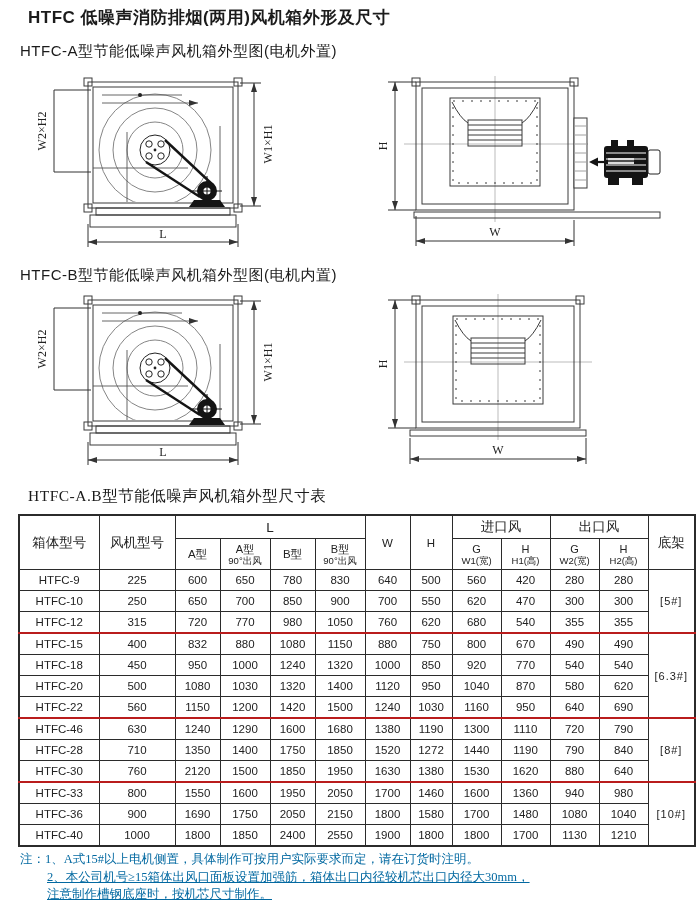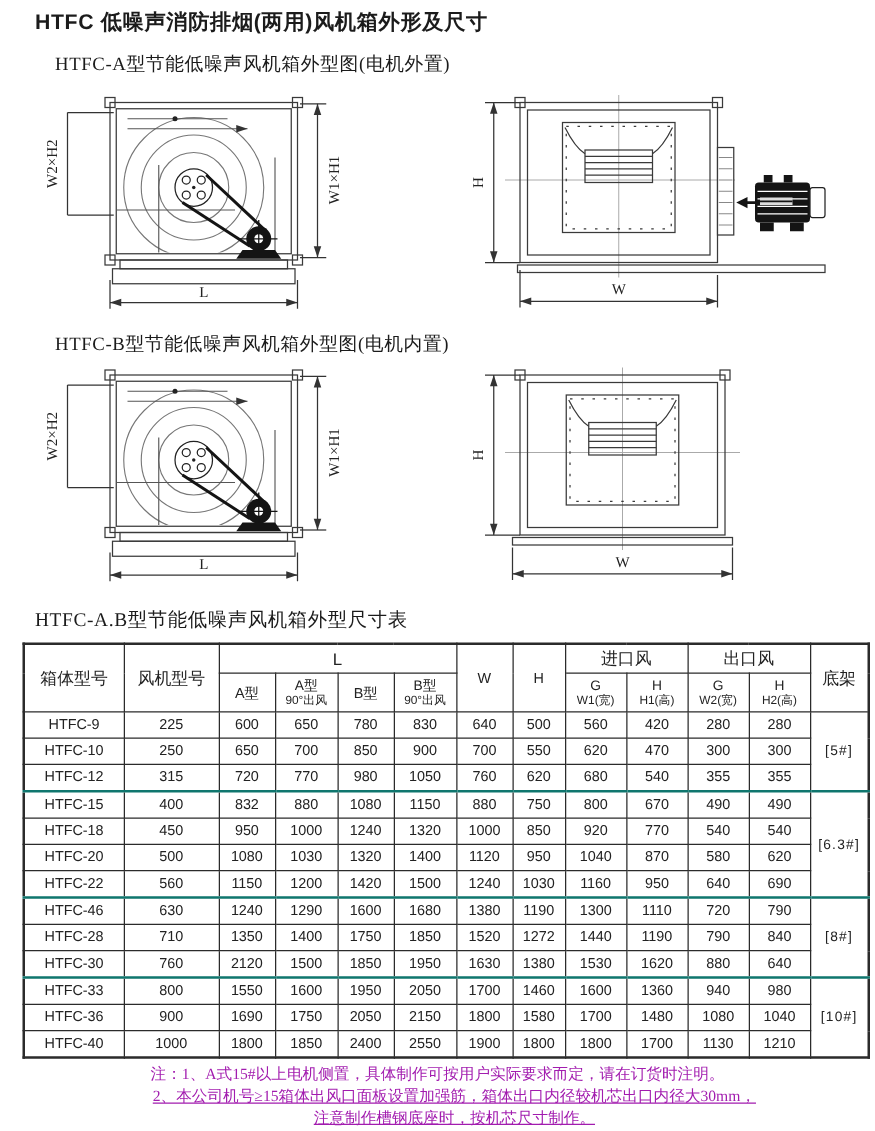--- a/index.html
+++ b/index.html
@@ -6,22 +6,22 @@
   body{
     width:700px;height:905px;position:relative;overflow:hidden;
     background:#ffffff;color:#1b1b1b;
     font-family:"Liberation Sans","DejaVu Sans",sans-serif;
   }
   .page-title{
     position:absolute;left:28px;top:6px;
     font-size:17px;font-weight:bold;letter-spacing:0.5px;
   }
   .subtitle{
-    position:absolute;left:44px;
-    font-family:Liberation Serif, serif;
+    position:absolute;left:20px;
+    font-family:Liberation Sans, sans-serif;
     font-size:15px;letter-spacing:0.5px;
   }
   #subtitle-a{top:42px;}
   #subtitle-b{top:266px;}
   .drawing{position:absolute;}
   #drawing-a-side{left:30px;top:74px;width:310px;height:180px;}
   #drawing-a-front{left:368px;top:74px;width:325px;height:180px;}
   #drawing-b-side{left:30px;top:292px;width:310px;height:180px;}
   #drawing-b-front{left:368px;top:292px;width:325px;height:180px;}
   .drawing svg{position:absolute;left:0;top:0;}
@@ -46,26 +46,26 @@
     border:1px solid #2b2b2b;text-align:center;vertical-align:middle;
     padding:0;overflow:hidden;
   }
   table.spec thead th{font-weight:normal;}
   .h-big{font-size:13.5px;}
   .r1 th{height:22px;}
   .r2 th{height:30px;}
   .sub1{font-size:11px;line-height:12px;}
   .sub2{font-size:9.5px;line-height:11px;}
   tbody td{height:20px;}
-  tbody tr.group-start td{border-top:2px solid #0f766e;}
+  tbody tr.group-start td{border-top:2px solid #b91c1c;}
   td.base-cell{font-size:11px;letter-spacing:1px;}
   .notes{
     position:absolute;left:20px;top:851px;width:660px;
     font-family:"Liberation Serif","DejaVu Serif",serif;
-    font-size:12.5px;line-height:17.5px;color:#a21caf;text-align:center;
+    font-size:12.5px;line-height:17.5px;color:#0369a1;
   }
   .notes .cont{padding-left:27px;text-decoration:underline;}
   .note-row{white-space:nowrap;}
 </style>
 </head>
 <body>
 
 <div class="page-title">HTFC 低噪声消防排烟(两用)风机箱外形及尺寸</div>
 
 <div class="subtitle" id="subtitle-a">HTFC-A型节能低噪声风机箱外型图(电机外置)</div>

